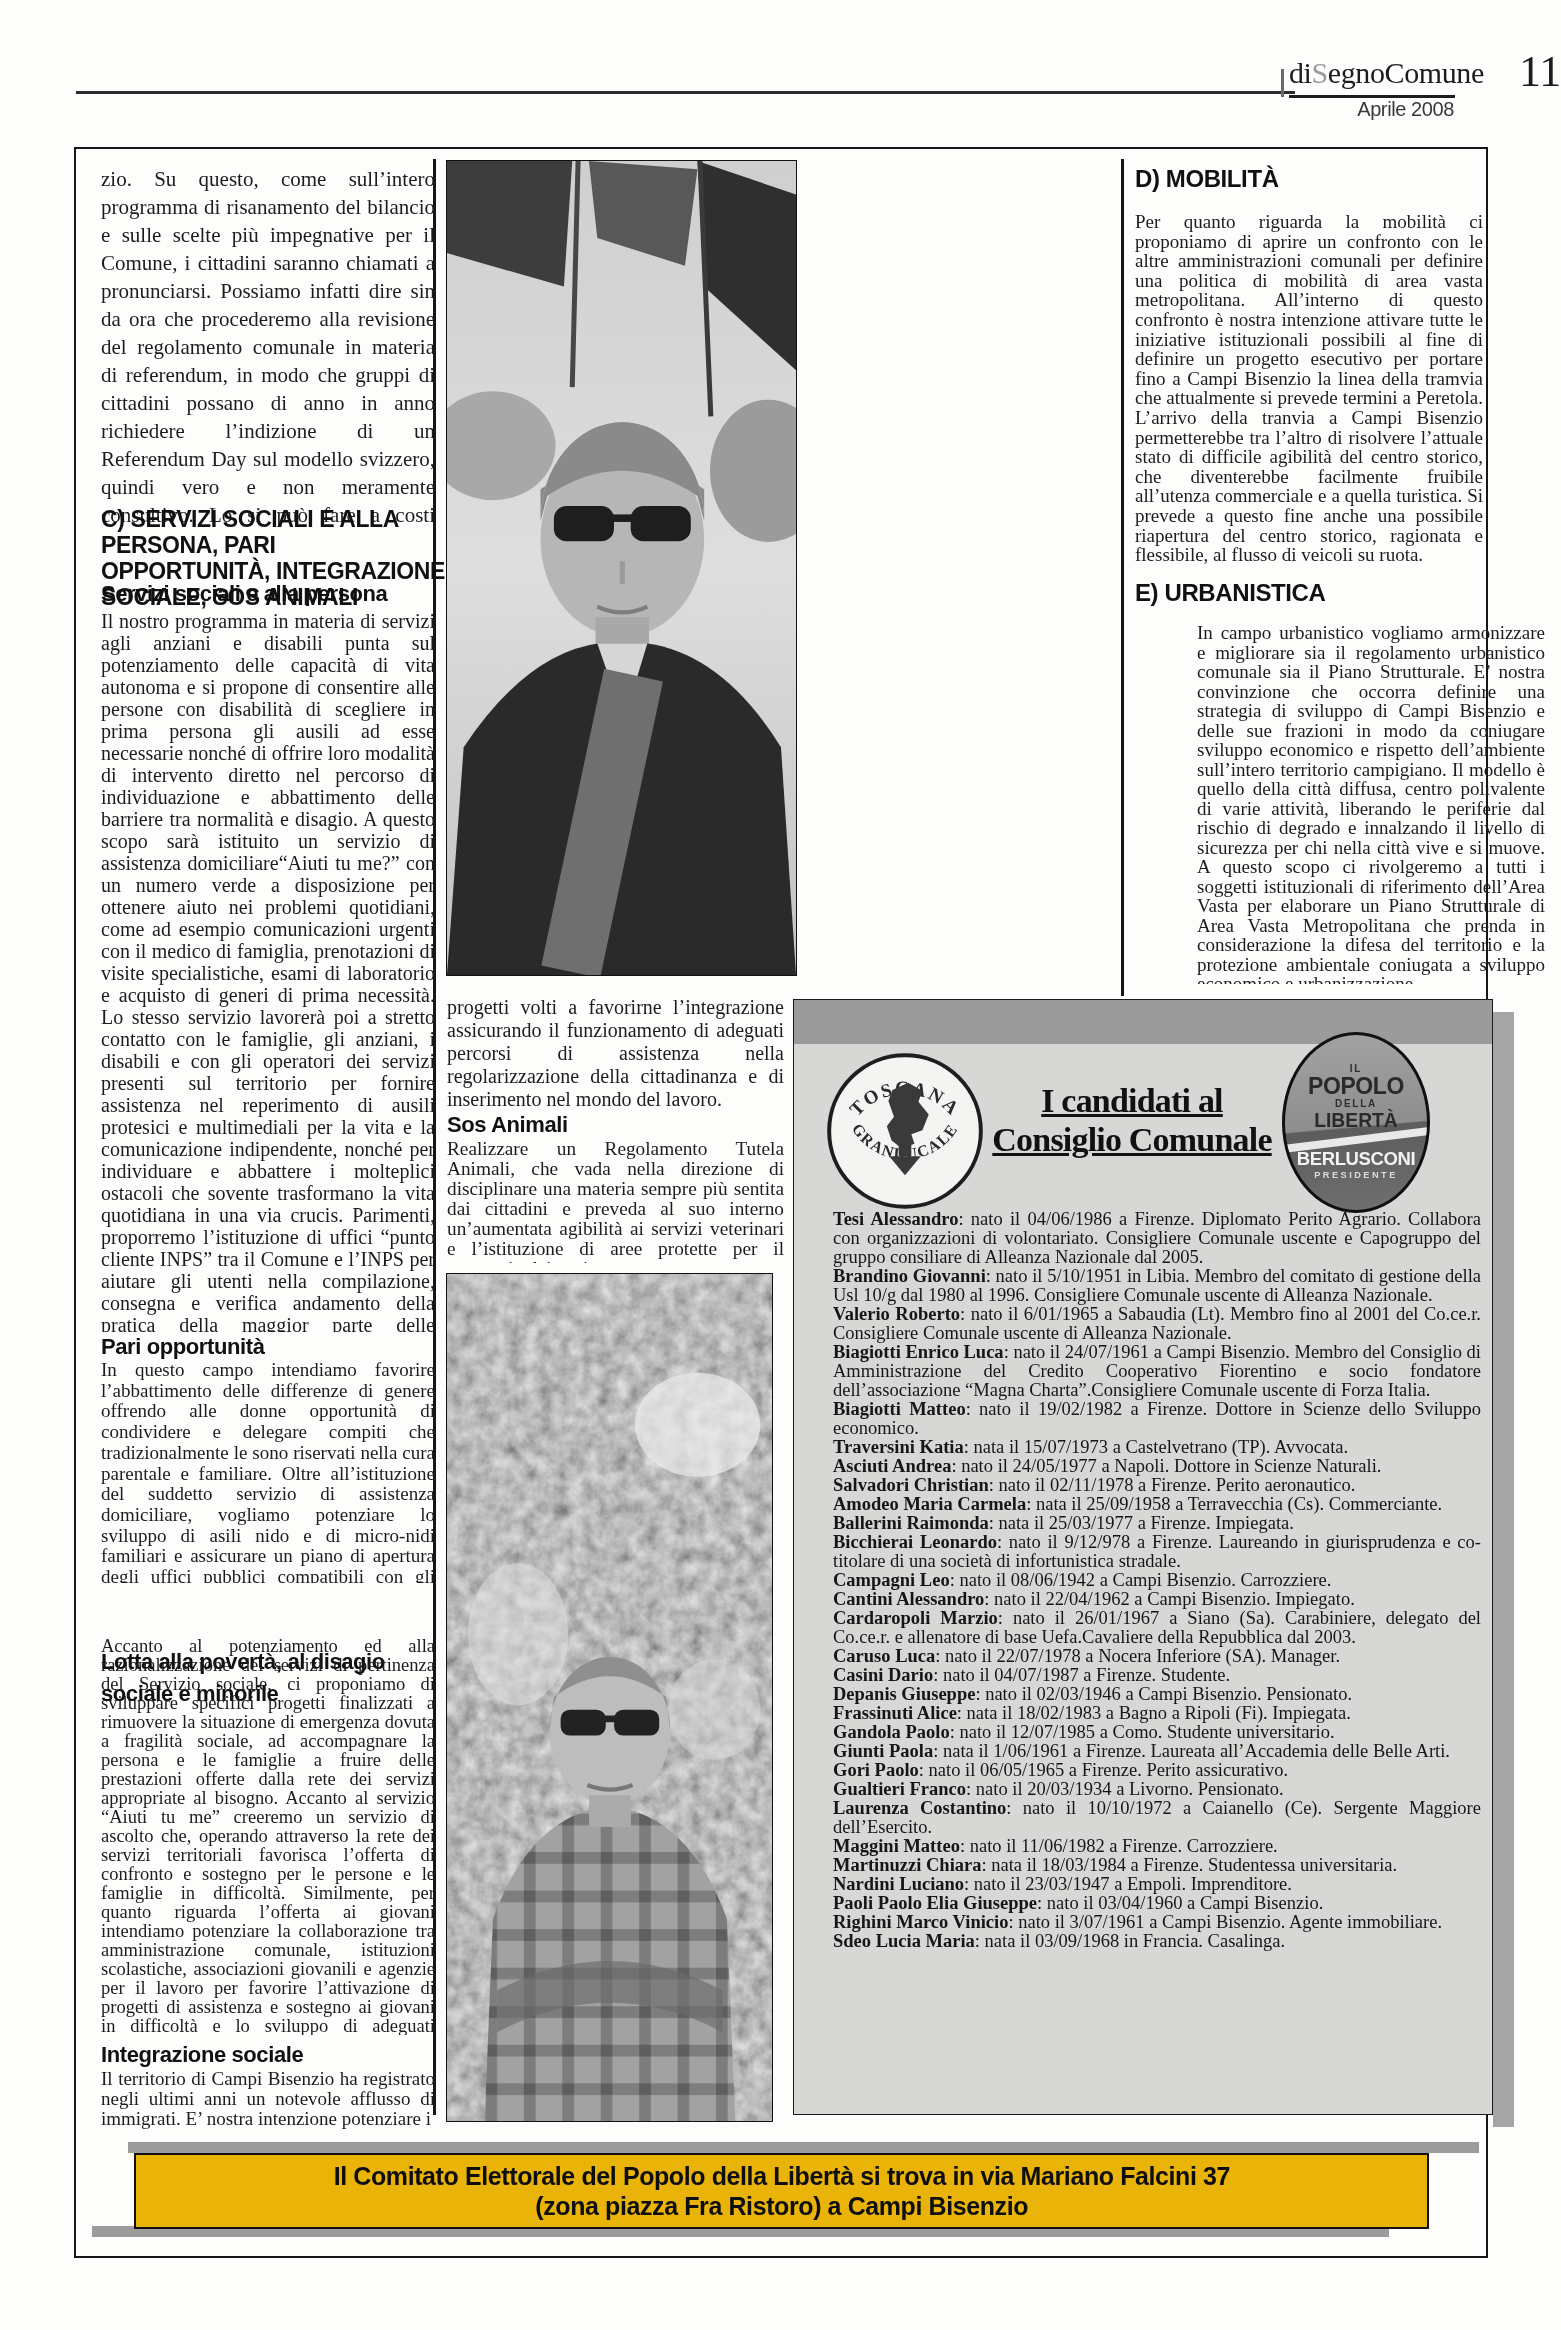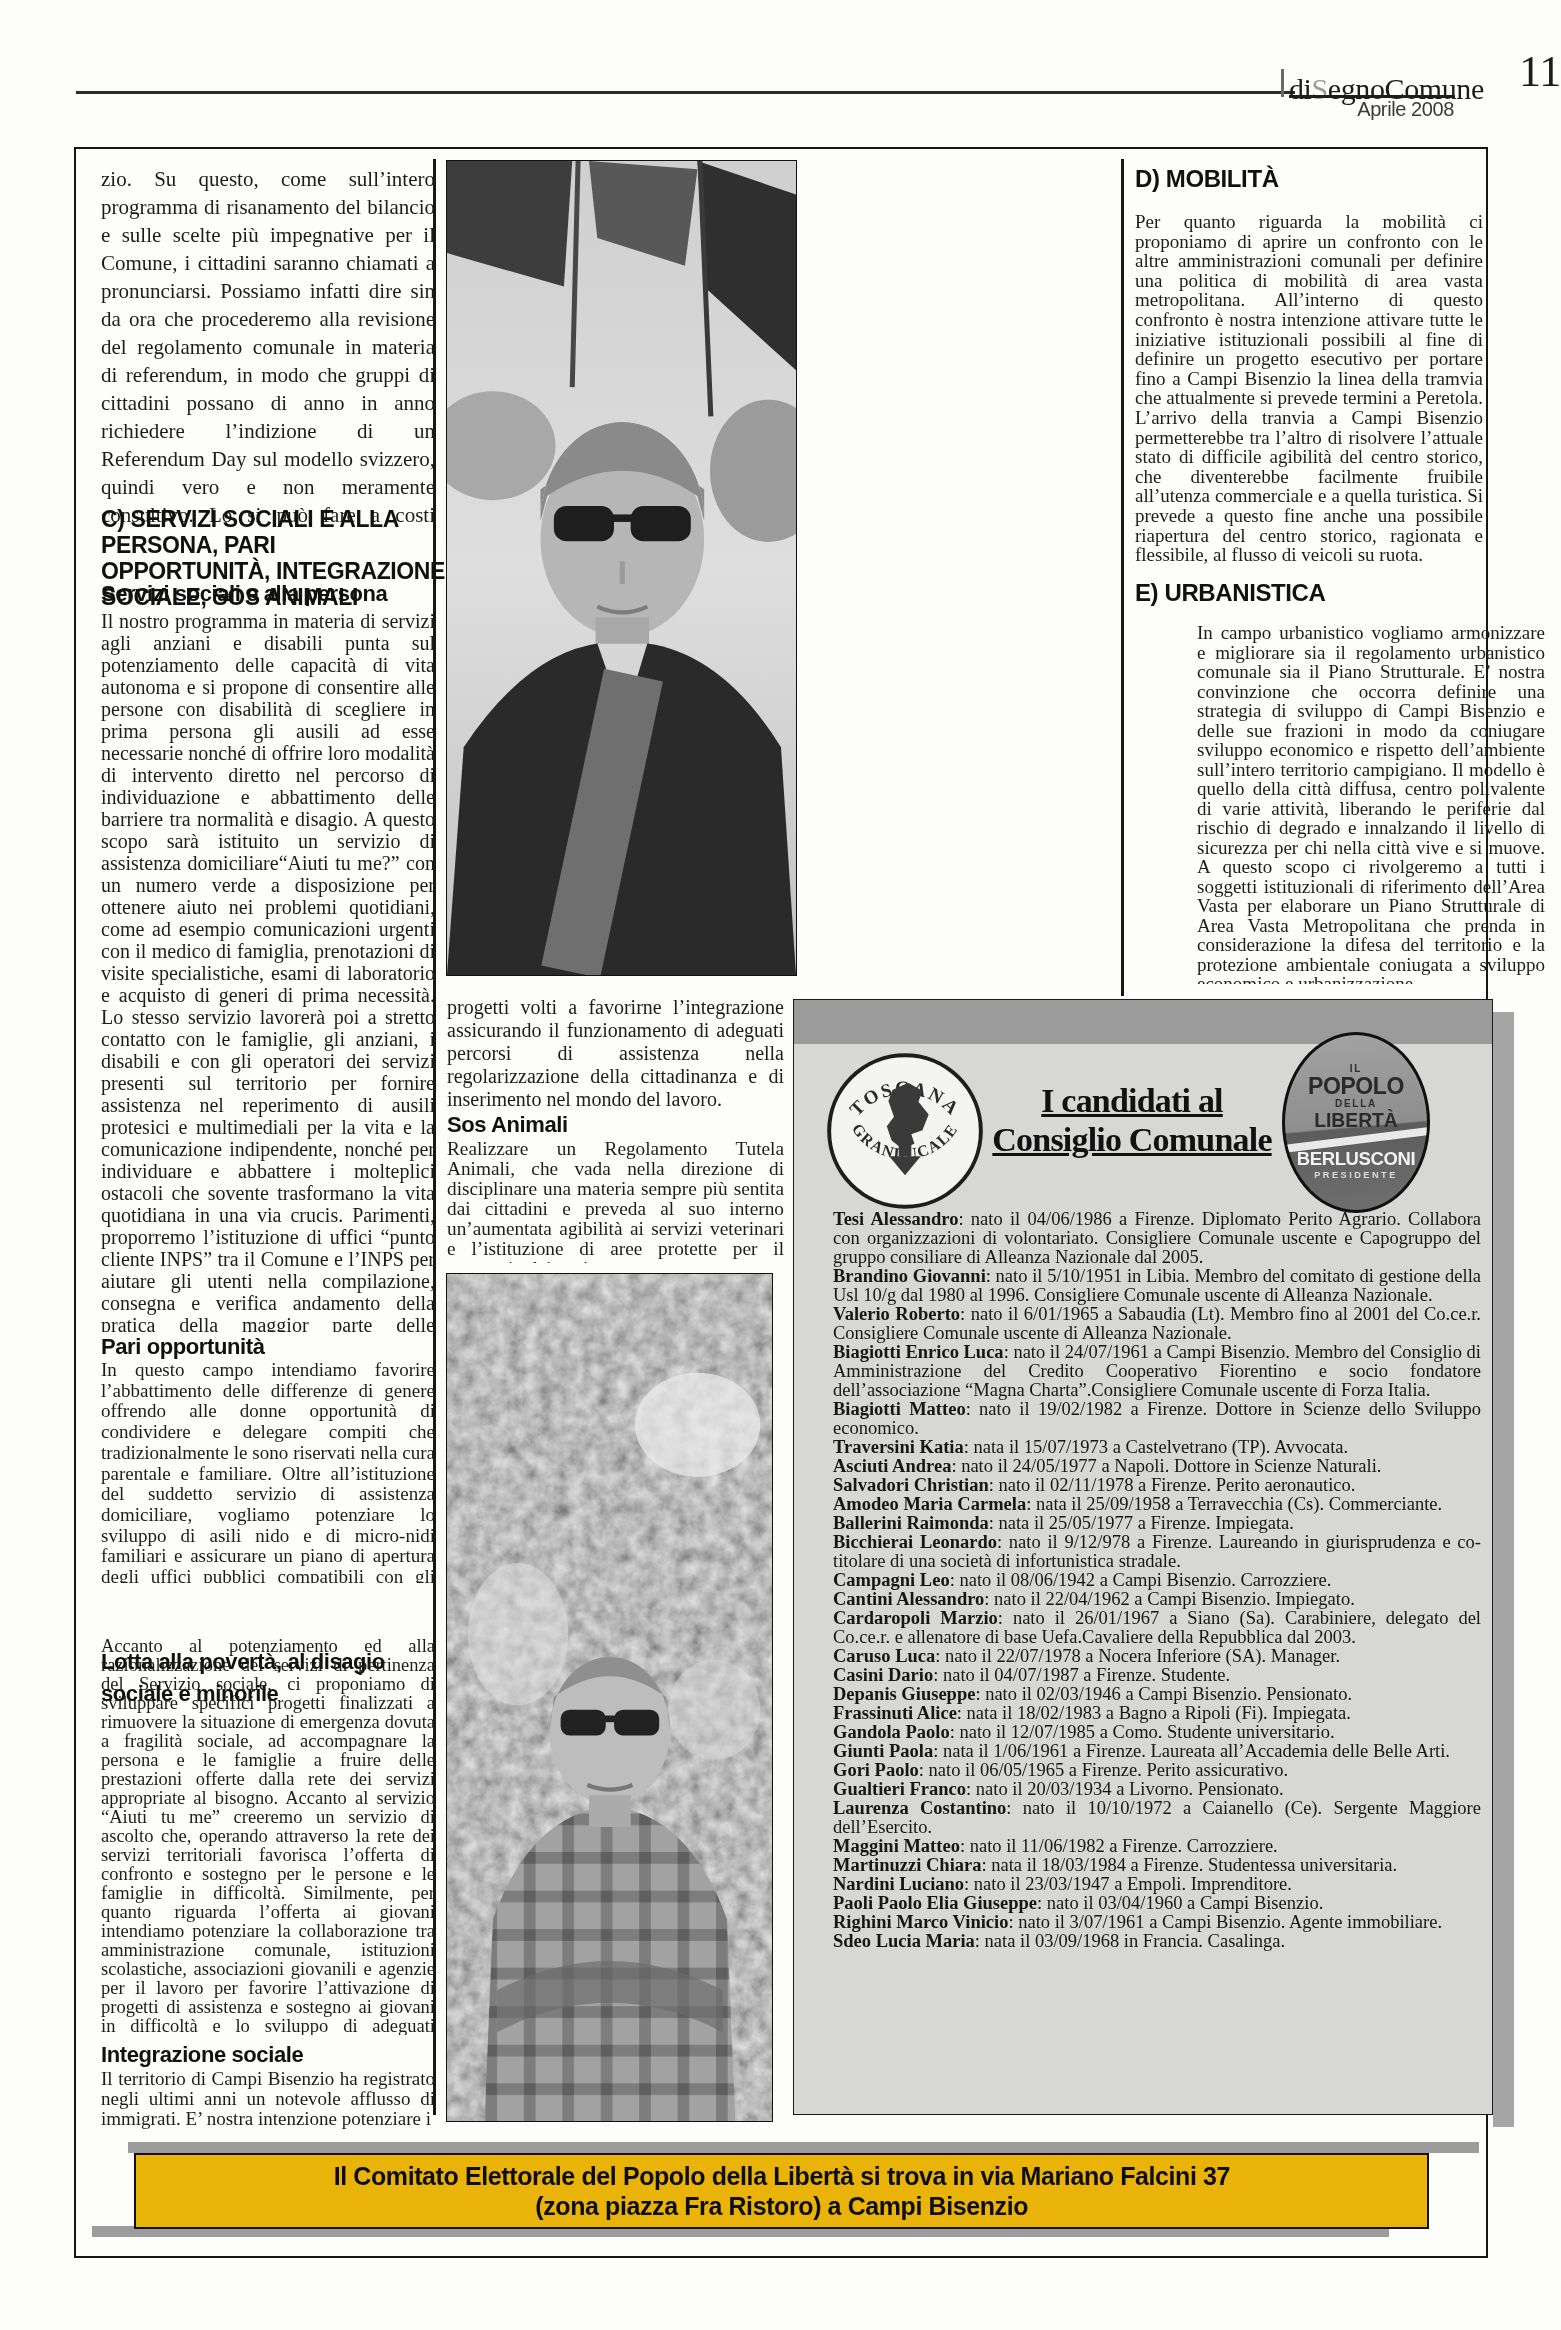--- a/index.html
+++ b/index.html
@@ -6,21 +6,21 @@
   .page{position:relative;width:1561px;height:2330px;background:#fdfdfc;overflow:hidden;
         color:#1c1c1c;font-family:"Liberation Serif",serif;}
   .abs{position:absolute;}
   .just{text-align:justify;hyphens:auto;-webkit-hyphens:auto;}
   .sans{font-family:"Liberation Sans",sans-serif;}
   .clip{overflow:hidden;}
 
   
   #rule-top{left:76px;top:91px;width:1219px;height:2.5px;background:#2b2b2b;}
   #masthead-bar{left:1281px;top:69px;width:2.5px;height:28px;background:#6b6b6b;}
-  #masthead{left:1289px;top:72px;font-size:30px;letter-spacing:-0.4px;white-space:nowrap;}
+  #masthead{left:1289px;top:56px;font-size:30px;letter-spacing:-0.4px;white-space:nowrap;}
   #masthead .mh-accent{color:#9a9a9a;}
   #masthead-underline{left:1289px;top:95px;width:166px;height:3.4px;background:#1d1d1d;}
   #page-number{left:1519px;top:50px;font-size:44px;line-height:1;}
   #issue-date{left:1310px;top:98px;width:144px;text-align:right;font-size:20px;
               letter-spacing:-0.4px;color:#3a3a3a;font-family:"Liberation Sans",sans-serif;}
 
   
   #frame{left:74px;top:147px;width:1414px;height:2111px;border:2.5px solid #161616;box-sizing:border-box;}
   #divider-1{left:433px;top:159px;width:2.5px;height:1956px;background:#161616;}
   #divider-2{left:1121px;top:159px;width:2.5px;height:837px;background:#161616;}
@@ -239,21 +239,21 @@
         <p class="cand"><span class="cand-name">Biagiotti Matteo</span><span class="cand-info">: nato il 19/02/1982 a Firenze. Dottore in Scienze dello Sviluppo economico.</span></p>
 
         <p class="cand"><span class="cand-name">Traversini Katia</span><span class="cand-info">: nata il 15/07/1973 a Castelvetrano (TP). Avvocata.</span></p>
 
         <p class="cand"><span class="cand-name">Asciuti Andrea</span><span class="cand-info">: nato il 24/05/1977 a Napoli. Dottore in Scienze Naturali.</span></p>
 
         <p class="cand"><span class="cand-name">Salvadori Christian</span><span class="cand-info">: nato il 02/11/1978 a Firenze. Perito aeronautico.</span></p>
 
         <p class="cand"><span class="cand-name">Amodeo Maria Carmela</span><span class="cand-info">: nata il 25/09/1958 a Terravecchia (Cs). Commerciante.</span></p>
 
-        <p class="cand"><span class="cand-name">Ballerini Raimonda</span><span class="cand-info">: nata il 25/05/1977 a Firenze. Impiegata.</span></p>
+        <p class="cand"><span class="cand-name">Ballerini Raimonda</span><span class="cand-info">: nata il 25/03/1977 a Firenze. Impiegata.</span></p>
 
         <p class="cand"><span class="cand-name">Bicchierai Leonardo</span><span class="cand-info">: nato il 9/12/978 a Firenze. Laureando in giurisprudenza e co-titolare di una  società di infortunistica stradale.</span></p>
 
         <p class="cand"><span class="cand-name">Campagni Leo</span><span class="cand-info">: nato il 08/06/1942 a Campi Bisenzio. Carrozziere.</span></p>
 
         <p class="cand"><span class="cand-name">Cantini Alessandro</span><span class="cand-info">: nato il 22/04/1962 a Campi Bisenzio. Impiegato.</span></p>
 
         <p class="cand"><span class="cand-name">Cardaropoli Marzio</span><span class="cand-info">: nato il 26/01/1967 a Siano (Sa). Carabiniere, delegato del Co.ce.r. e allenatore di base Uefa.Cavaliere della Repubblica dal 2003.</span></p>
 
         <p class="cand"><span class="cand-name">Caruso Luca</span><span class="cand-info">: nato il 22/07/1978 a Nocera Inferiore (SA). Manager.</span></p>

